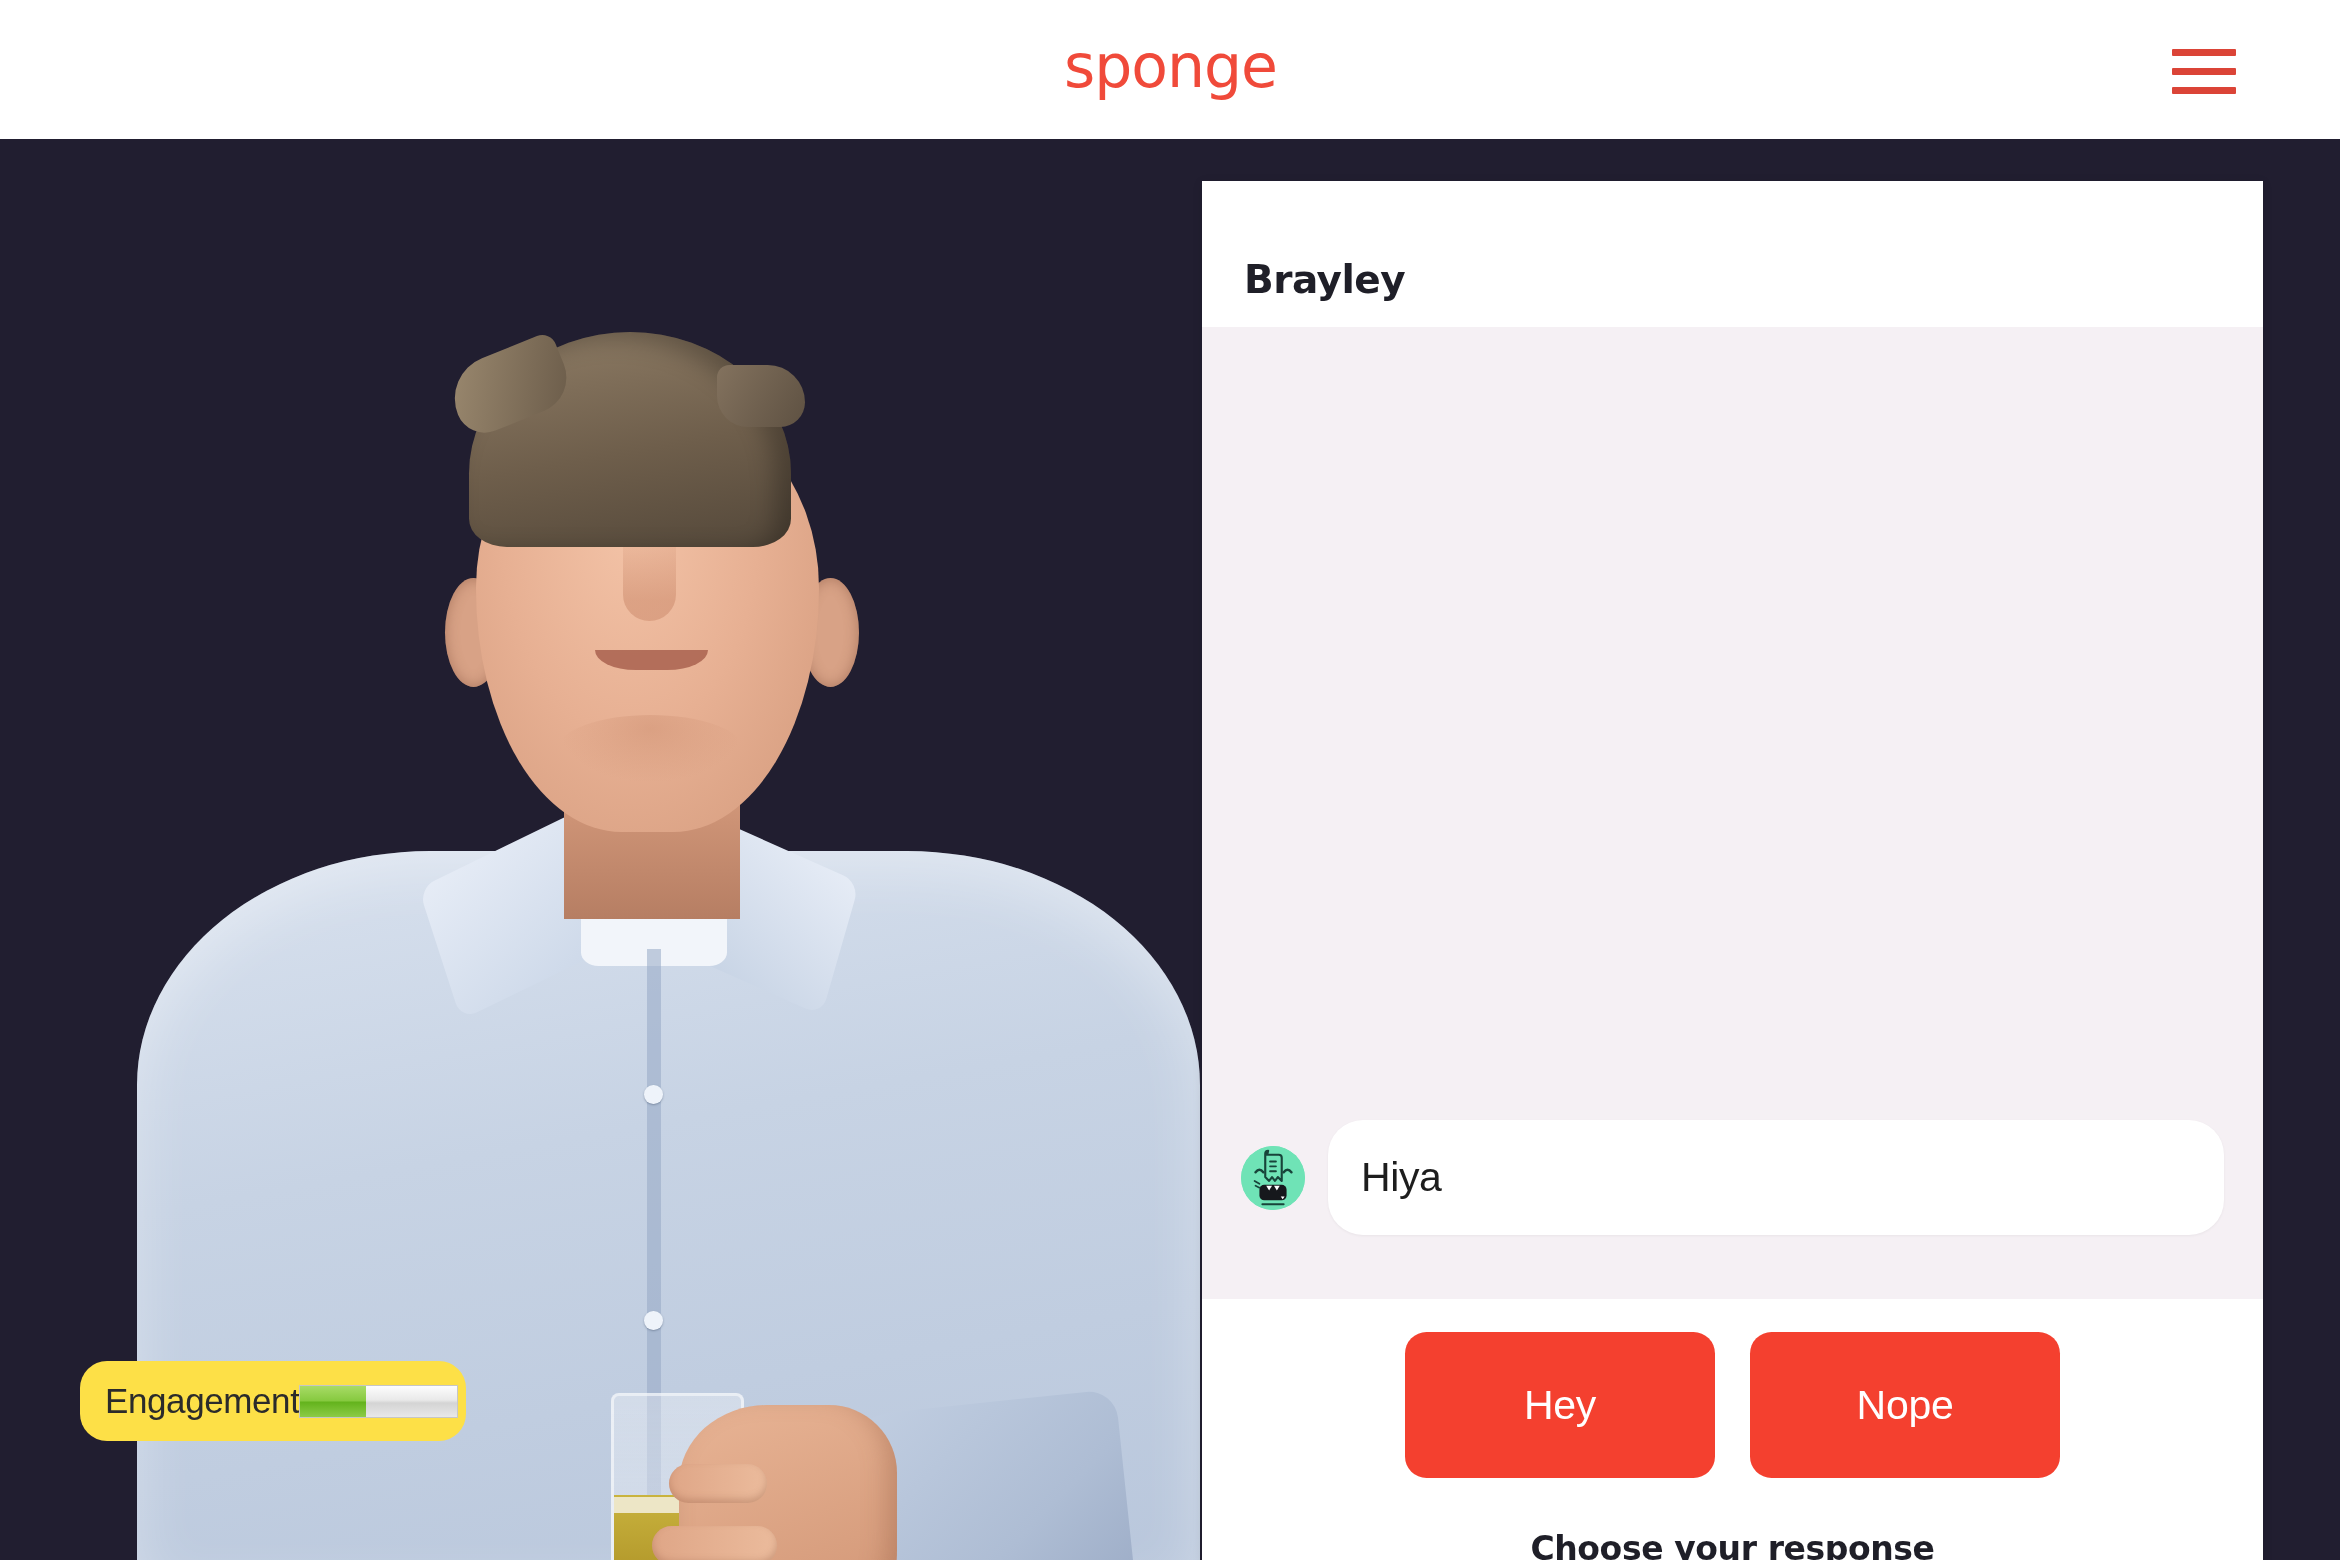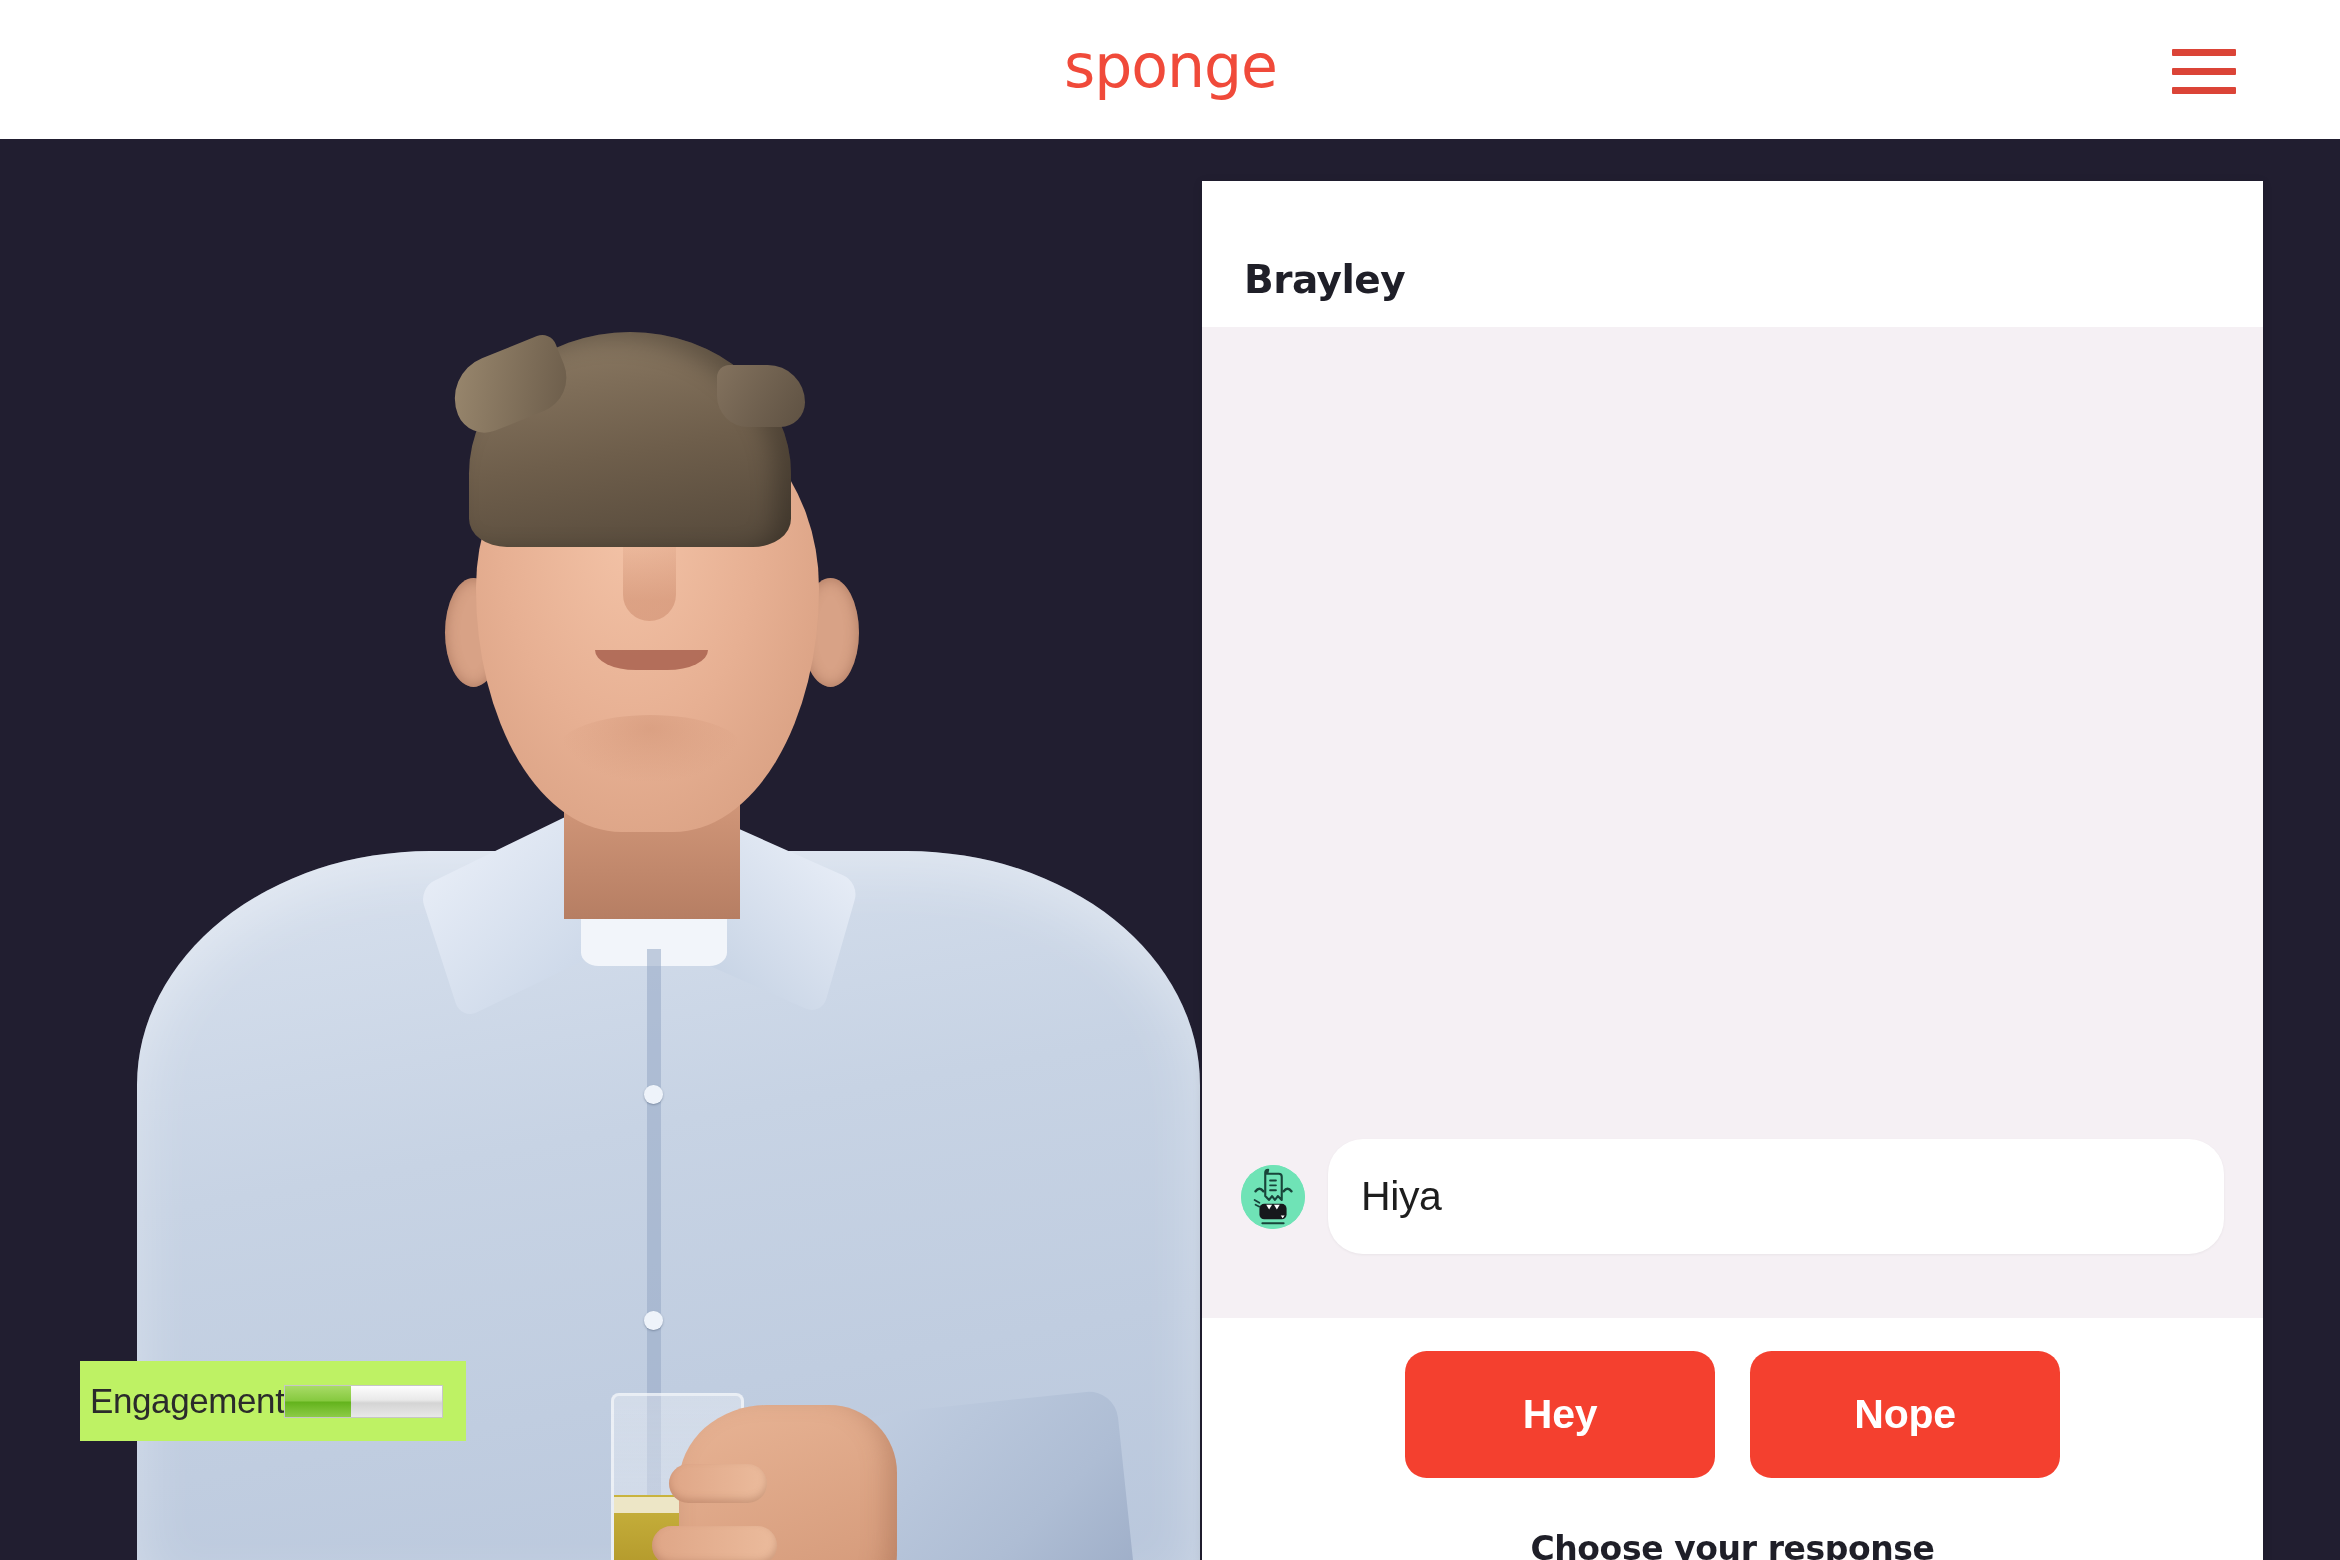--- a/index.html
+++ b/index.html
@@ -285,25 +285,26 @@
     pointer-events:none;
   }
 
   
   .engagement {
     position: absolute;
     left: 80px;
     top: 1222px;
     width: 386px;
     height: 80px;
-    background: #bef264;
+    background: #fde047;
     display: flex;
     align-items: center;
-    padding-left: 10px;
+    padding-left: 25px;
     z-index: 20;
+    border-radius: 27px;
   }
   .engagement .label {
     font-size: 35px;
     font-weight: 400;
     color: #2B2B2B;
     letter-spacing: -0.4px;
     white-space: nowrap;
   }
   .engagement .meter {
     position: relative;
@@ -399,28 +400,28 @@
     background: #FFFFFF;
     padding: 33px 31px 0 31px;
   }
   .response-row {
     display: flex;
     gap: 35px;
     justify-content: center;
   }
   .response-btn {
     width: 310px;
-    height: 127px;
+    height: 146px;
     background: #F4402F;
     border: none;
     border-radius: 21.5px;
     color: #FFFFFF;
     font-family: "Liberation Sans", sans-serif;
     font-size: 41px;
-    font-weight: 700;
+    font-weight: 400;
     letter-spacing: -0.3px;
     cursor: pointer;
     display: flex;
     align-items: center;
     justify-content: center;
   }
   .footer-hint {
     text-align: center;
     font-family: "DejaVu Sans", sans-serif;
     font-size: 33px;

